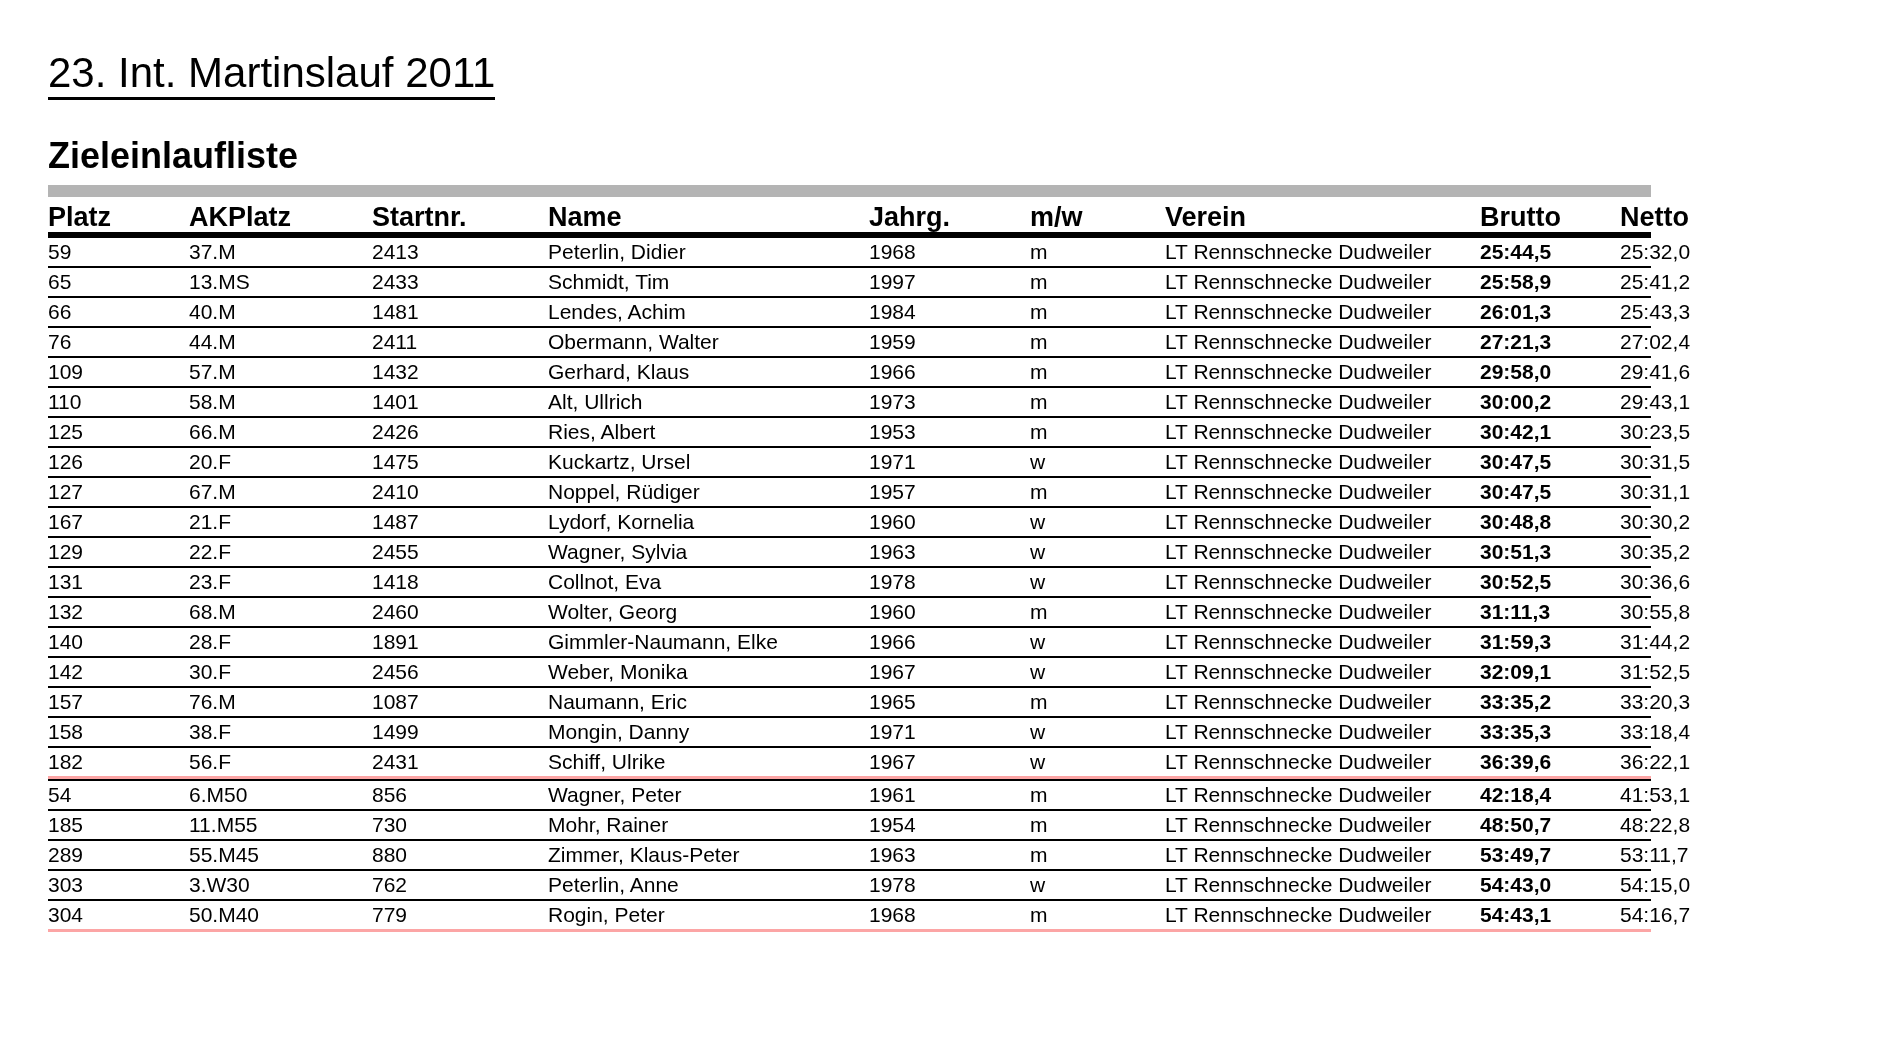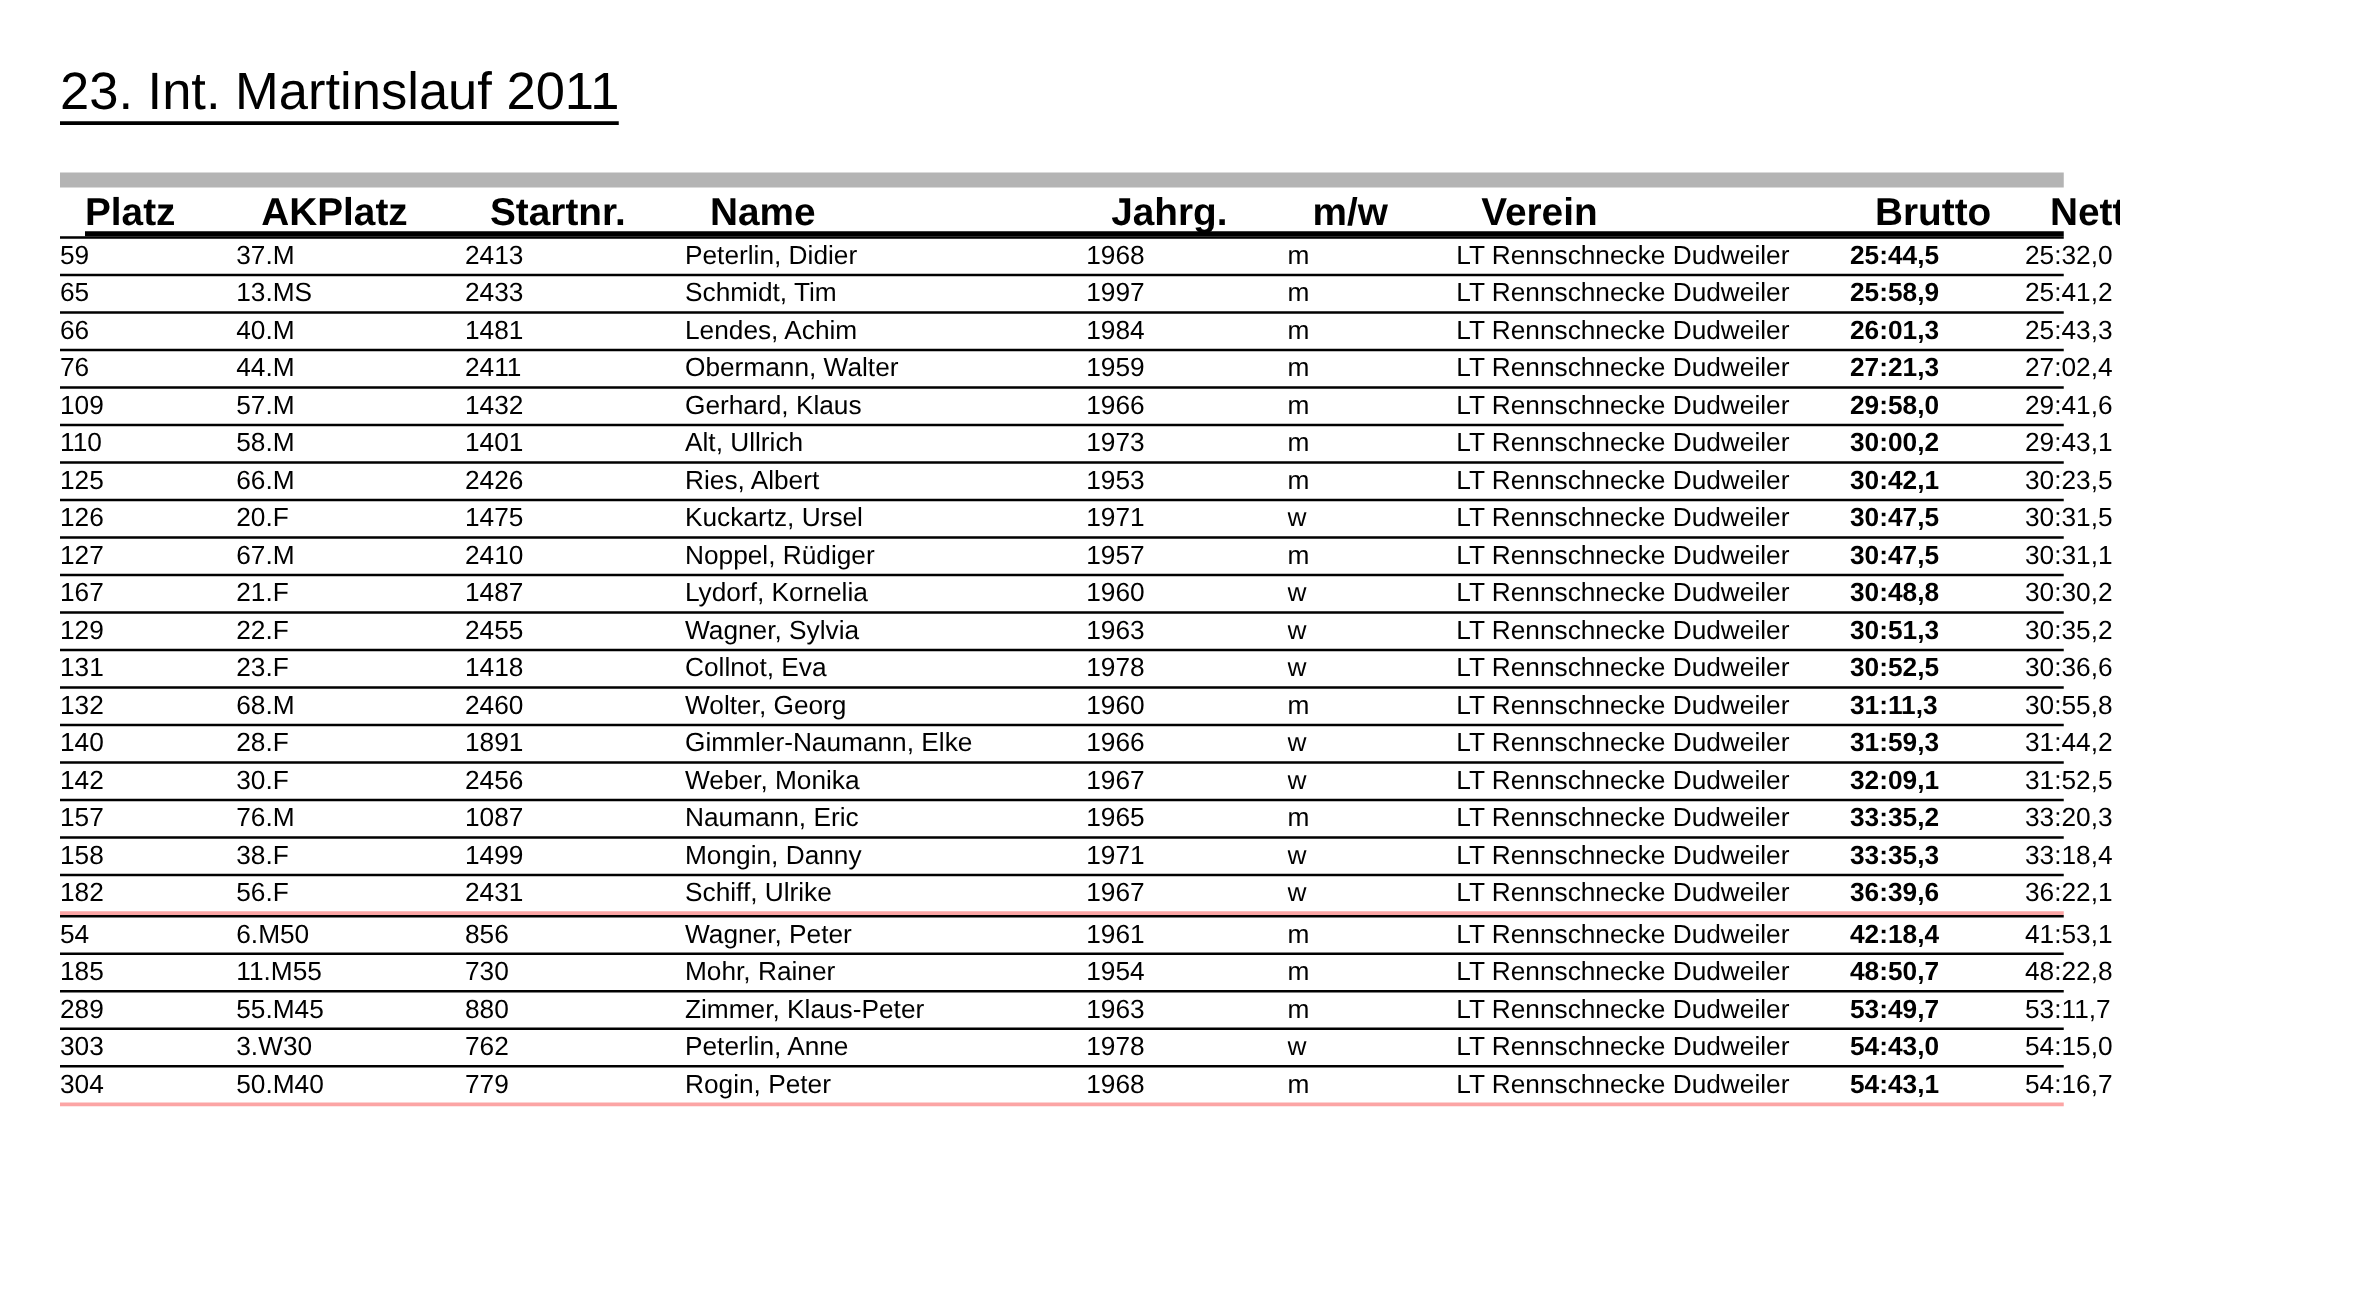--- a/index.html
+++ b/index.html
@@ -41,23 +41,22 @@
   }
   .grid-row {
     display: grid;
     grid-template-columns: 141px 183px 176px 321px 161px 135px 315px 140px 150px 78px;
   }
   .head-row {
     margin-top: 5px;
     height: 30px;
     align-items: center;
     border-bottom: 4px solid #000;
-    font-size: 31px;
+    font-size: 27px;
     font-weight: 700;
-    margin-left: 20px;
   }
   .section-heading {
     margin-top: 21px;
     margin-bottom: 0;
     height: 32px;
     font-size: 25px;
     font-weight: 700;
     display: flex;
     align-items: center;
   }
@@ -80,20 +79,21 @@
   .align-left  { text-align: left; }
   .align-right { text-align: left; }
   .bold { font-weight: 700; }
 </style>
 </head>
 <body>
 
 <div class="page">
   <div class="content">
     <h1 class="doc-title">23. Int. Martinslauf 2011</h1>
+    <div class="doc-subtitle">Zieleinlaufliste</div>
     <div class="gray-bar"></div>
     <div>
       <div class="grid-row head-row">
           <div class="cell align-left">Platz</div>
           <div class="cell align-left">AKPlatz</div>
           <div class="cell align-left">Startnr.</div>
           <div class="cell align-left">Name</div>
           <div class="cell align-left">Jahrg.</div>
           <div class="cell align-left">m/w</div>
           <div class="cell align-left">Verein</div>

